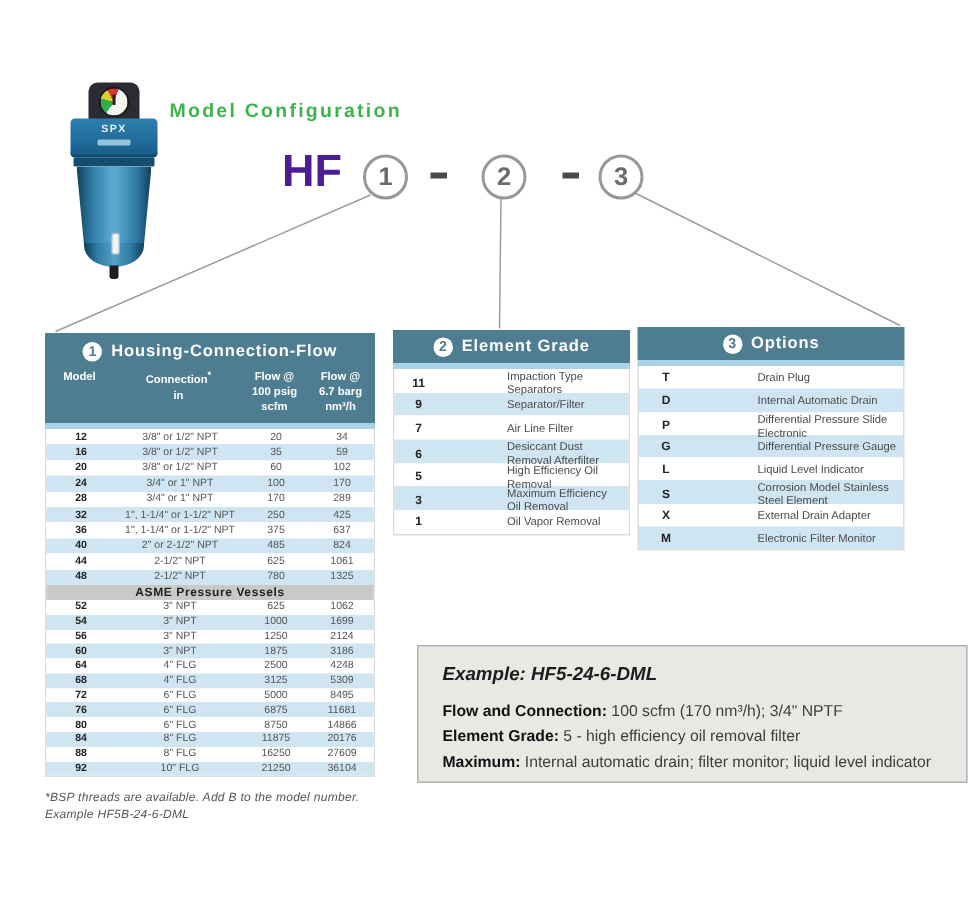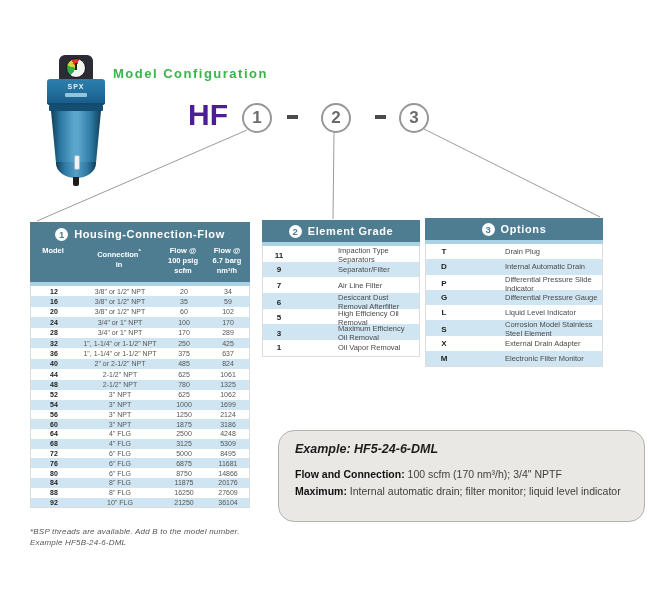--- a/index.html
+++ b/index.html
@@ -67,21 +67,21 @@
   .t2{left:262px;top:220px;width:158px;}
   .t3{left:425px;top:218px;width:178px;}
   .t2 .tbl-head,.t3 .tbl-head{height:22px;}
   .t2 .row{grid-template-columns:32px 1fr;height:15.7px;}
   .t3 .row{grid-template-columns:36px 1fr;height:15.3px;}
   .t2 .row,.t3 .row{font-size:7.5px;color:#4a4a4a;}
   .code{text-align:center;font-weight:bold;color:#222;font-size:8px;}
   .desc{text-align:left;padding-right:4px;padding-left:43px;}
 
   
-  .example{left:278px;top:430px;width:367px;height:92px;background:#eae8e4;border:1px solid #b4b2ae;border-radius:16px;
+  .example{left:278px;top:430px;width:367px;height:92px;background:#eae8e4;border:1px solid #b4b2ae;border-radius:0;
     padding:11px 16px;box-sizing:border-box;}
   .example-title{font-size:12.5px;font-weight:bold;font-style:italic;color:#1c1c1c;}
   .example-lines{margin-top:10px;}
   .ex-line{font-size:10.5px;line-height:17px;color:#3e3e3e;}
   .ex-line b{color:#111;margin-top:44px;}
 
   
   .footnote{left:30px;top:526px;font-size:8px;font-style:italic;color:#555;line-height:11px;letter-spacing:.2px;}
 </style>
 </head>
@@ -209,20 +209,21 @@
           <span>1061</span>
         </div>
 
         <div class="row alt">
           <span class="model">48</span>
           <span>2-1/2" NPT</span>
           <span>780</span>
           <span>1325</span>
         </div>
       </div>
+    <div class="asme">ASME Pressure Vessels</div>
     <div class="rows2">
 
         <div class="row">
           <span class="model">52</span>
           <span>3" NPT</span>
           <span>625</span>
           <span>1062</span>
         </div>
 
         <div class="row alt">
@@ -363,21 +364,21 @@
         <span class="desc">Drain Plug</span>
       </div>
 
       <div class="row alt">
         <span class="code">D</span>
         <span class="desc">Internal Automatic Drain</span>
       </div>
 
       <div class="row">
         <span class="code">P</span>
-        <span class="desc">Differential Pressure Slide Indicator</span>
+        <span class="desc">Differential Pressure Slide Electronic</span>
       </div>
 
       <div class="row alt">
         <span class="code">G</span>
         <span class="desc">Differential Pressure Gauge</span>
       </div>
 
       <div class="row">
         <span class="code">L</span>
         <span class="desc">Liquid Level Indicator</span>
@@ -402,20 +403,24 @@
 
 <div class="abs example">
   <div class="example-title">Example: HF5-24-6-DML</div>
   <div class="example-lines">
 
       <div class="ex-line">
         <b>Flow and Connection:</b>
         <span>100 scfm (170 nm³/h); 3/4" NPTF</span>
       </div>
 
+      <div class="ex-line alt">
+        <b>Element Grade:</b>
+        <span>5 - high efficiency oil removal filter</span>
+      </div>
 
       <div class="ex-line">
         <b>Maximum:</b>
         <span>Internal automatic drain; filter monitor; liquid level indicator</span>
       </div>
     </div>
 </div>
 
 <div class="abs footnote">
   <div>*BSP threads are available. Add B to the model number.</div>

